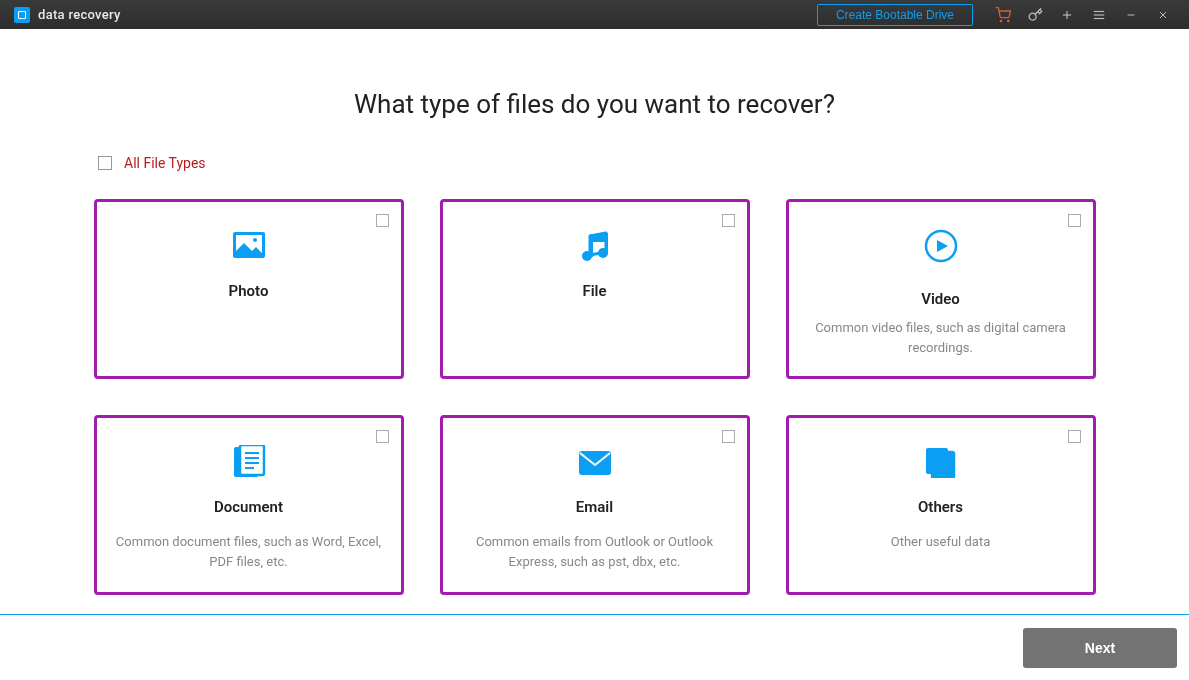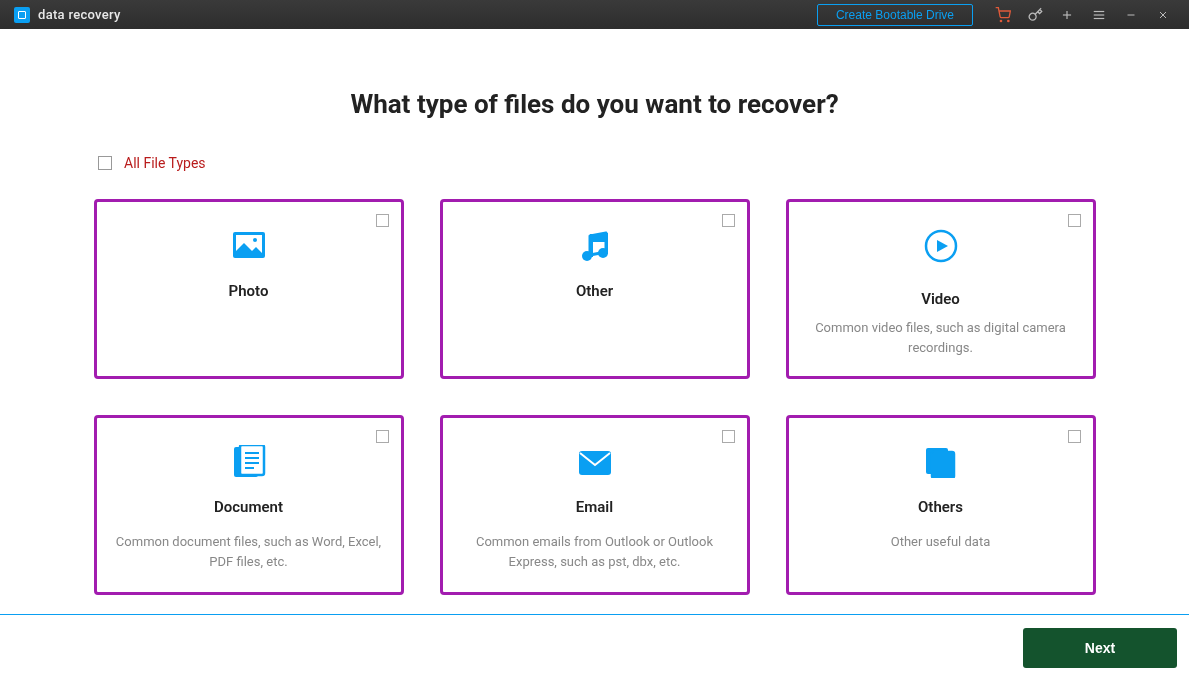--- a/index.html
+++ b/index.html
@@ -73,21 +73,21 @@
       cursor: pointer;
       color: #bbb;
     }
     .cart-icon { color: #e05a3a; }
     .content {
       padding-top: 60px;
       text-align: center;
     }
     .main-heading {
       font-size: 26px;
-      font-weight: 700;
+      font-weight: 400;
       color: #222;
     }
     .all-types-row {
       display: flex;
       align-items: center;
       margin-top: 36px;
       margin-left: 98px;
       gap: 12px;
     }
     .checkbox {
@@ -158,21 +158,21 @@
       right: 0;
       height: 66px;
       border-top: 1px solid #0a9ff2;
       display: flex;
       align-items: center;
       justify-content: flex-end;
       padding-right: 12px;
       background: #fff;
     }
     .next-btn {
-      background: #14532d;
+      background: #737373;
       color: #fff;
       border: none;
       font-size: 14px;
       font-weight: 600;
       width: 154px;
       height: 40px;
       border-radius: 3px;
       cursor: pointer;
     }
   </style>
@@ -255,21 +255,21 @@
       <div class="card-icon">
         <svg width="30" height="32" viewBox="0 0 30 32">
             <path d="M10 6 L26 3 L26 22 L10 25 Z M10 6 L10 25" fill="none" stroke="#0a9ff2" stroke-width="3" stroke-linejoin="round"></path>
             <rect x="10" y="4" width="16" height="8" fill="#0a9ff2"></rect>
             <circle cx="7" cy="26" r="5" fill="#0a9ff2"></circle>
             <circle cx="23" cy="23" r="5" fill="#0a9ff2"></circle>
             <rect x="10" y="6" width="3" height="21" fill="#0a9ff2"></rect>
             <rect x="25" y="3" width="3" height="21" fill="#0a9ff2"></rect>
           </svg>
       </div>
-      <div class="card-title">Other</div>
+      <div class="card-title">File</div>
     </div>
 
     <div class="card">
       <div class="card-checkbox"></div>
       <div class="card-icon">
         <svg width="34" height="34" viewBox="0 0 34 34">
             <circle cx="17" cy="17" r="15" fill="none" stroke="#0a9ff2" stroke-width="2.5"></circle>
             <path d="M13 11 L24 17 L13 23 Z" fill="#0a9ff2"></path>
           </svg>
       </div>

